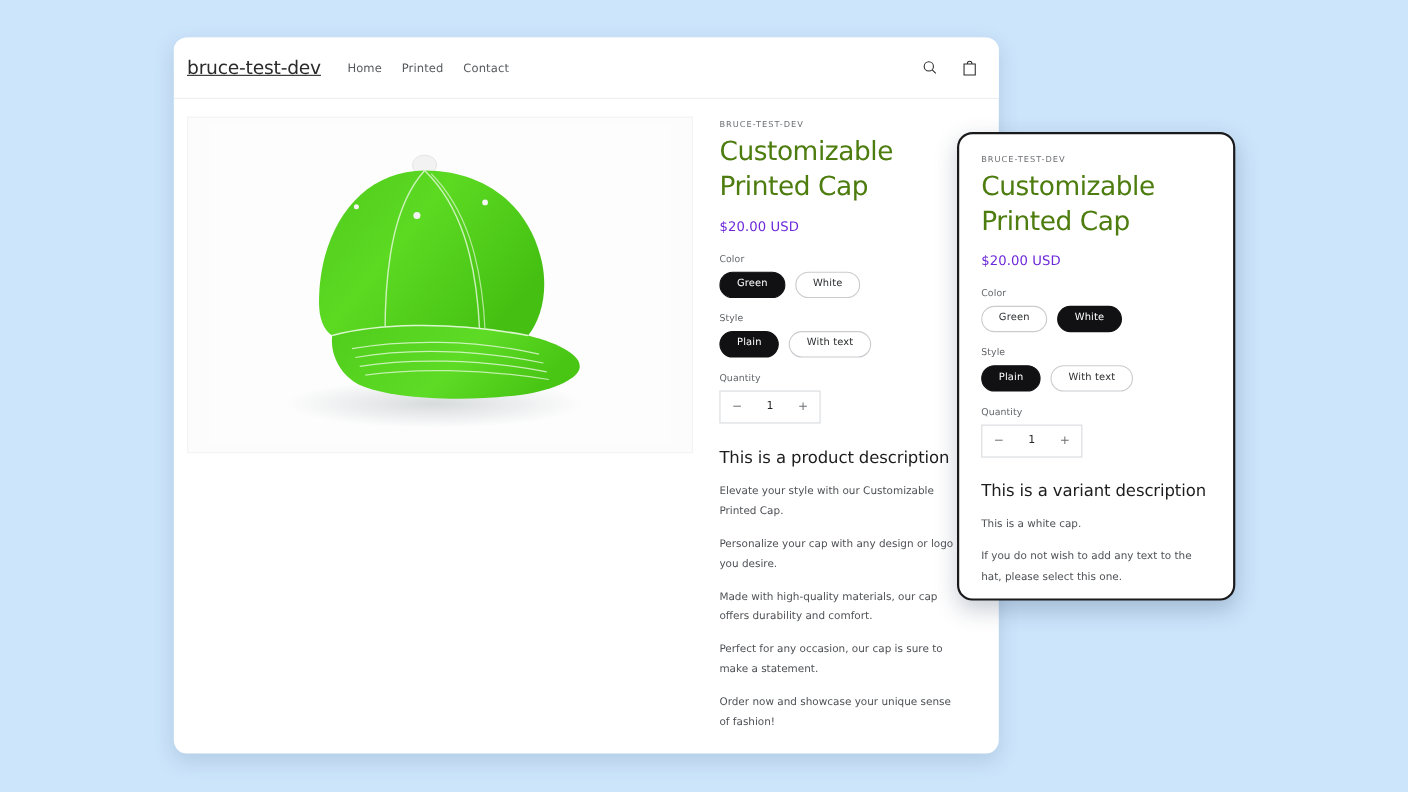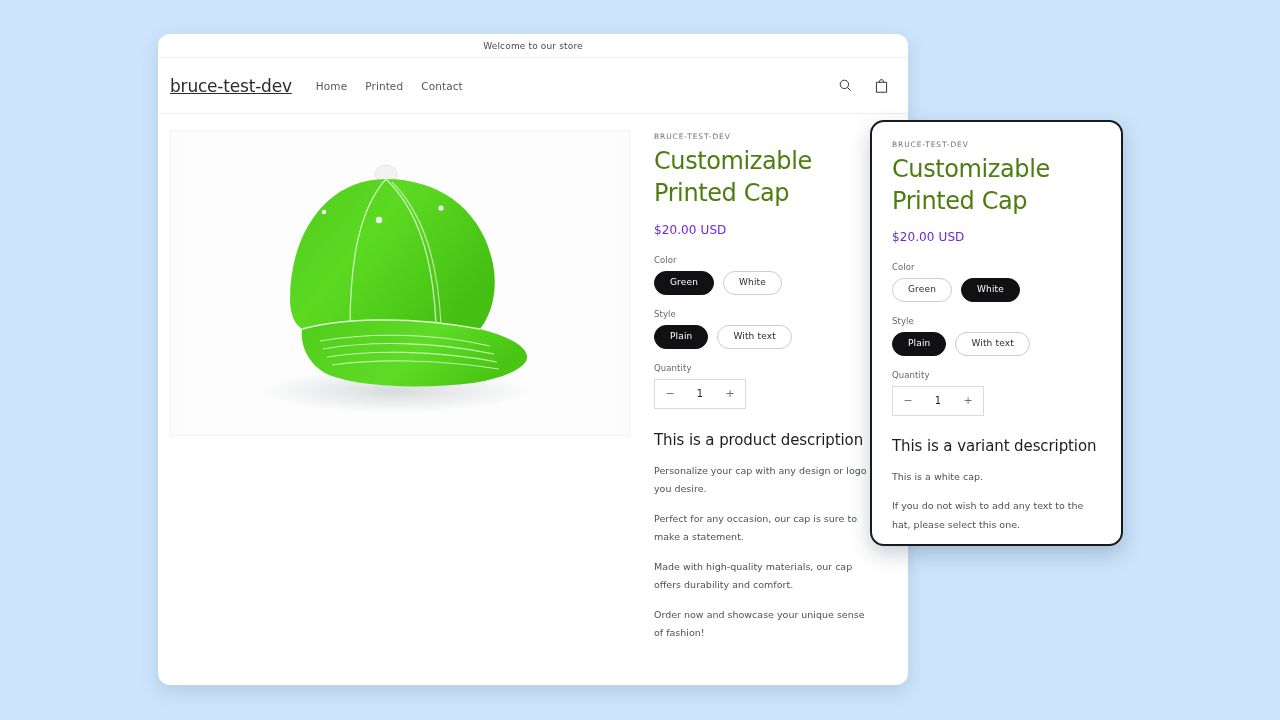--- a/index.html
+++ b/index.html
@@ -232,23 +232,20 @@
   }
   .overlay .product-title { max-width: 190px; margin-bottom: 12px; }
   .overlay .desc-p { max-width: 212px; }
   .overlay .desc-heading { margin: 21px 0 13px 0; }
 </style>
 </head>
 <body>
 
 <div class="window">
 
-  <div class="announcement">
-    <span class="announcement-text">Welcome to our store</span>
-  </div>
 
   <div class="header">
     <a class="brand" href="#">bruce-test-dev</a>
     <nav class="nav">
       <a class="nav-link" href="#">Home</a>
       <a class="nav-link" href="#">Printed</a>
       <a class="nav-link" href="#">Contact</a>
     </nav>
     <div class="header-spacer"></div>
     <div class="header-icons">
@@ -331,23 +328,24 @@
       </div>
 
       <div class="qty-label">Quantity</div>
       <div class="qty-box">
         <div class="qty-btn">−</div>
         <div class="qty-val">1</div>
         <div class="qty-btn">+</div>
       </div>
 
       <h2 class="desc-heading">This is a product description</h2>
+      <p class="desc-p">Elevate your style with our Customizable Printed Cap.</p>
       <p class="desc-p">Personalize your cap with any design or logo you desire.</p>
+      <p class="desc-p">Made with high-quality materials, our cap offers durability and comfort.</p>
       <p class="desc-p">Perfect for any occasion, our cap is sure to make a statement.</p>
-      <p class="desc-p">Made with high-quality materials, our cap offers durability and comfort.</p>
       <p class="desc-p">Order now and showcase your unique sense of fashion!</p>
     </div>
   </div>
 </div>
 
 <div class="overlay">
   <div class="vendor">BRUCE-TEST-DEV</div>
   <h1 class="product-title">Customizable Printed Cap</h1>
   <div class="price">$20.00 USD</div>
 

